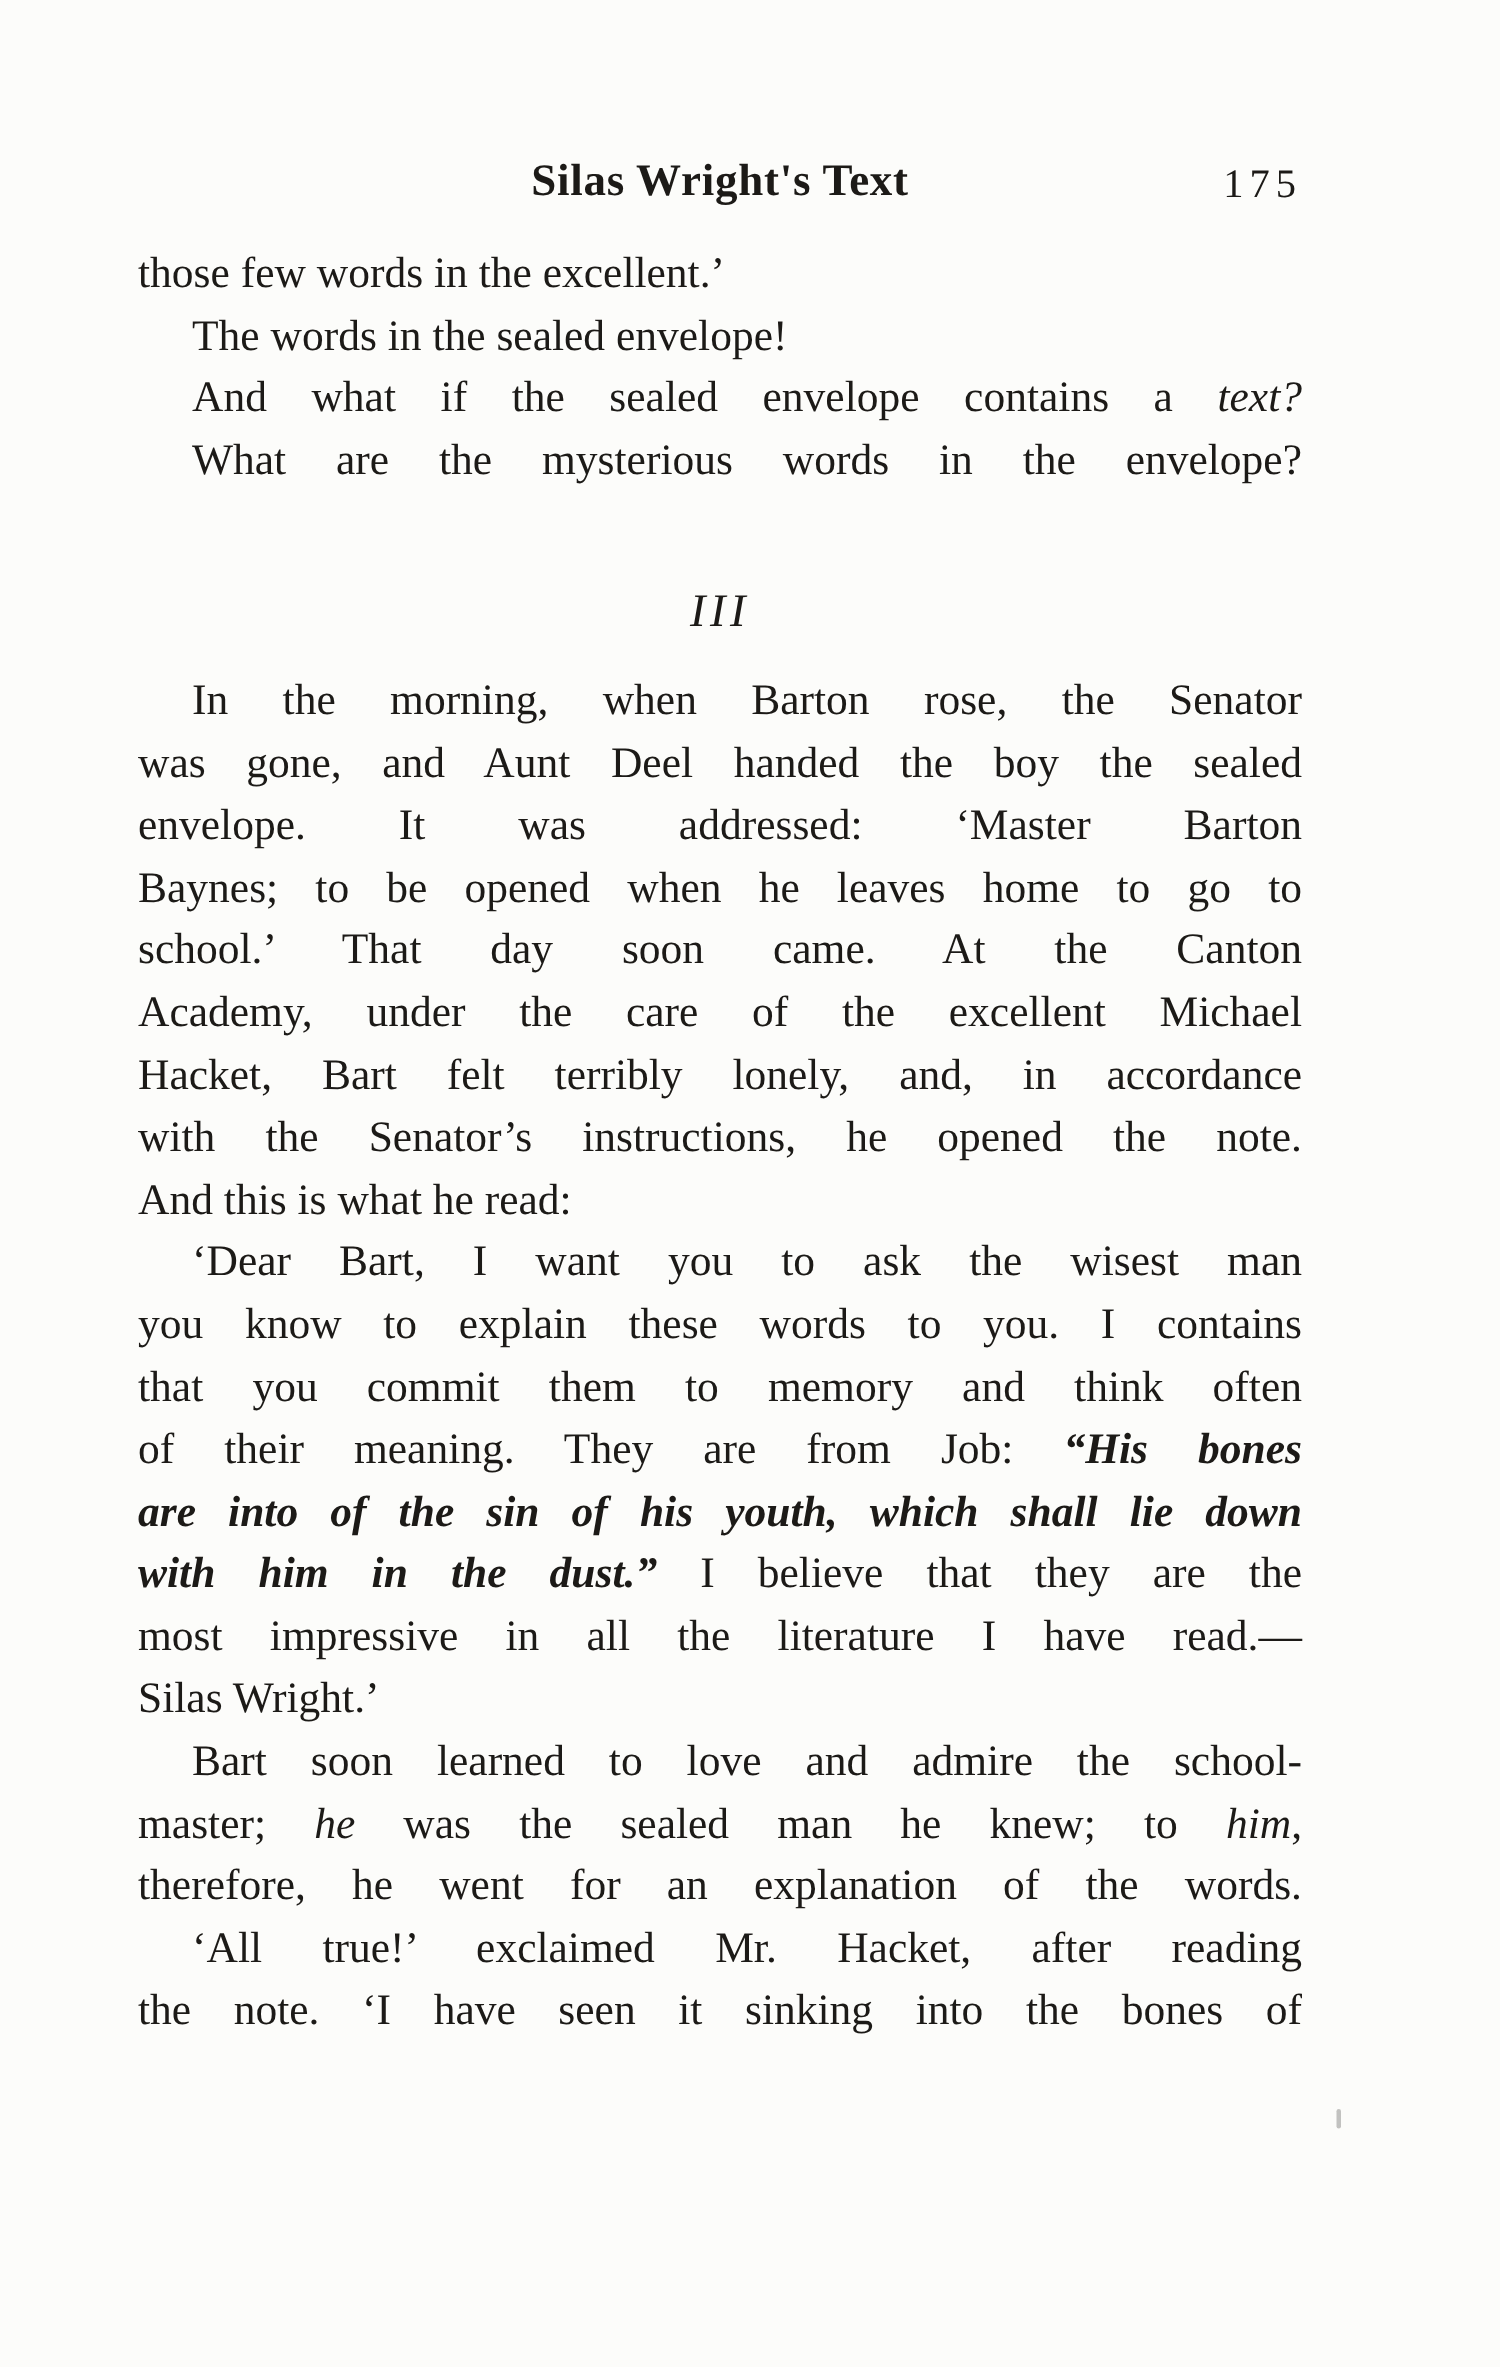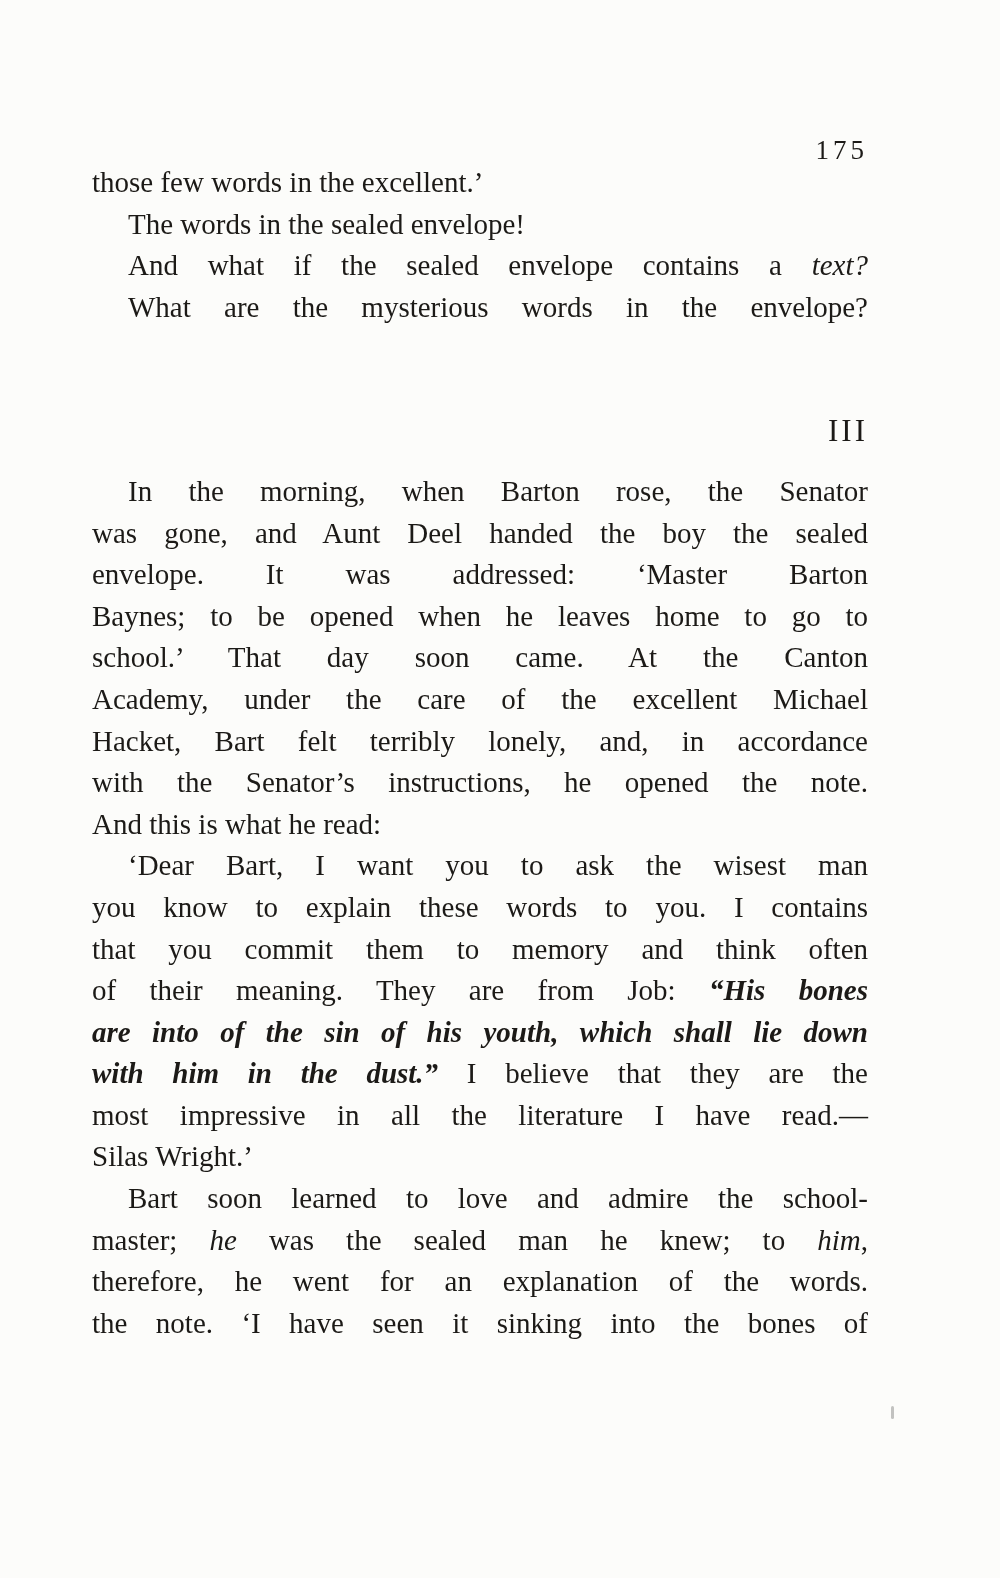--- a/index.html
+++ b/index.html
@@ -31,52 +31,53 @@
     line-height: 34px;
     letter-spacing: 0.5px;
   }
   .page-number {
     position: absolute;
     right: 0;
     top: 3px;
     font-size: 27px;
     font-weight: 400;
     letter-spacing: 4px;
-    margin-top: 28px;
   }
   .paragraph { margin: 0; }
   .line { line-height: 41.6px; }
   .line.justify { text-align: justify; text-align-last: justify; }
   .indent { display: inline-block; width: 36px; }
   .segment { }
   .italic { font-style: italic; }
   .bold { font-weight: 700; }
   .section-heading {
-    text-align: right;
+    text-align: center;
     font-size: 31px;
     letter-spacing: 3px;
     line-height: 41.6px;
-    margin: 82px 0 19px 0;
+    margin: 58px 0 19px 0;
+    font-style: italic;
   }
   .speck {
     position: absolute;
     left: 891px;
     top: 1406px;
     width: 3px;
     height: 13px;
     background: #c2c2c0;
     border-radius: 2px;
   }
 </style>
 </head>
 <body>
 
 <div class="page">
   <div class="text-col">
     <div class="running-head">
+      <span class="running-title">Silas Wright's Text</span>
       <span class="page-number">175</span>
     </div>
     <div>
         <div class="paragraph">
           <div class="line"><span class="segment">those few words in the excellent.’</span></div>
         </div>
         <div class="paragraph">
           <div class="line"><span class="indent"></span><span class="segment">The words in the sealed envelope!</span></div>
         </div>
         <div class="paragraph">
@@ -106,18 +107,19 @@
           <div class="line justify"><span class="segment italic bold">with him in the dust.”</span><span class="segment"> I believe that they are the</span></div>
           <div class="line justify"><span class="segment">most impressive in all the literature I have read.—</span></div>
           <div class="line"><span class="segment">Silas Wright.’</span></div>
         </div>
         <div class="paragraph">
           <div class="line justify"><span class="indent"></span><span class="segment">Bart soon learned to love and admire the school-</span></div>
           <div class="line justify"><span class="segment">master; </span><span class="segment italic">he</span><span class="segment"> was the sealed man he knew; to </span><span class="segment italic">him</span><span class="segment">,</span></div>
           <div class="line justify"><span class="segment">therefore, he went for an explanation of the words.</span></div>
         </div>
         <div class="paragraph">
+          <div class="line justify"><span class="indent"></span><span class="segment">‘All true!’ exclaimed Mr. Hacket, after reading</span></div>
           <div class="line justify"><span class="segment">the note. ‘I have seen it sinking into the bones of</span></div>
         </div>
       </div>
   </div>
   <div class="speck"></div>
 </div>
 
 </body></html>

